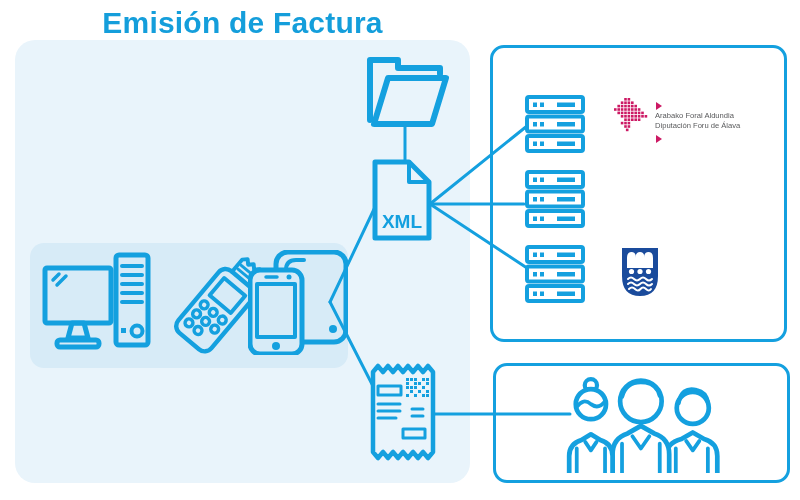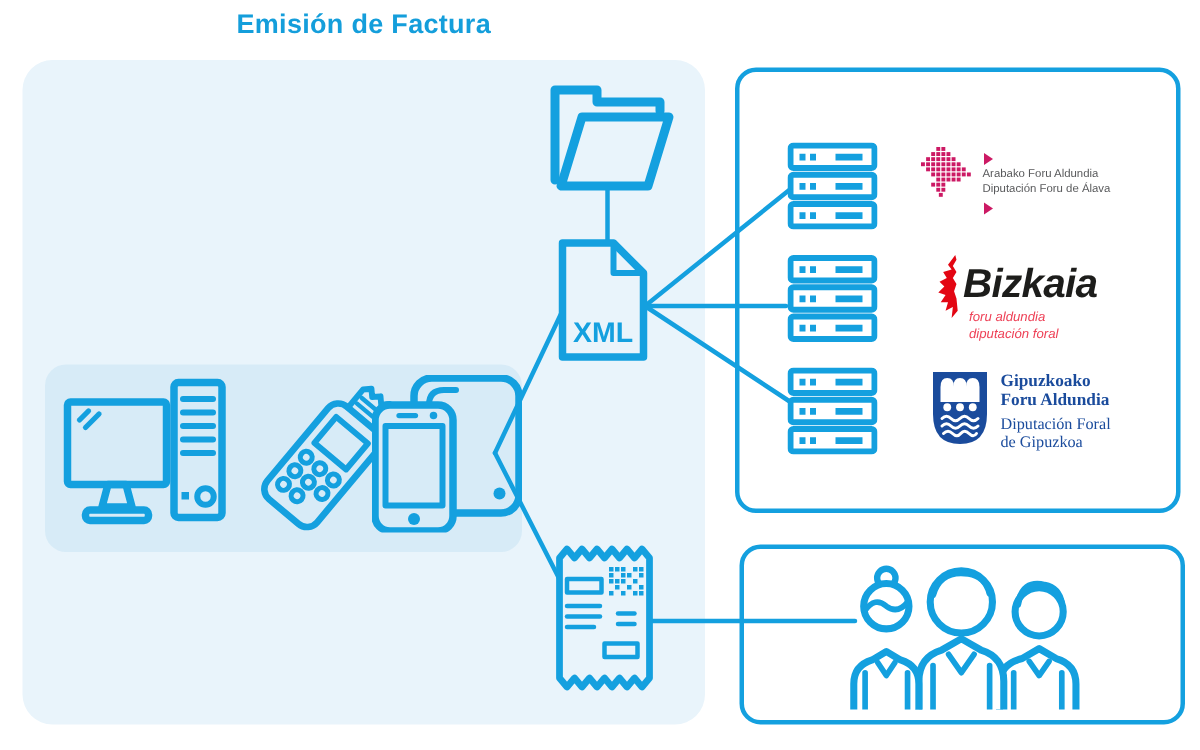--- a/index.html
+++ b/index.html
@@ -1,19 +1,19 @@
 <!DOCTYPE html>
 <html><head>
 <meta charset="utf-8">
 <style>
   html,body{margin:0;padding:0;background:#fff;}
   #canvas{position:relative;width:800px;height:500px;background:#fff;overflow:hidden;
           font-family:"Liberation Sans",sans-serif;}
   .abs{position:absolute;}
-  .title{color:#149EDB;font-weight:bold;font-size:18px;text-align:center;letter-spacing:.2px;}
+  .title{color:#149EDB;font-weight:bold;font-size:30px;text-align:center;letter-spacing:.2px;}
   .panel-light{background:#E9F4FB;border-radius:20px;}
   .panel-inner{background:#D7EBF7;border-radius:14px;}
   .panel-outline{background:#fff;border:3px solid #14A0DF;border-radius:14px;}
   svg{display:block;}
   
   .araba-text{font-size:7.6px;color:#58595B;line-height:1.35;white-space:nowrap;}
   .tri{width:0;height:0;border-left:6px solid #CC1964;border-top:4px solid transparent;
        border-bottom:4px solid transparent;}
   
   .bizkaia-name{font-size:27px;font-weight:bold;font-style:italic;color:#1D1D1B;
@@ -217,60 +217,44 @@
         <rect x="6.8" y="23.8" width="2.6" height="2.6"></rect>
           <rect x="10.2" y="23.8" width="2.6" height="2.6"></rect>
           <rect x="13.6" y="23.8" width="2.6" height="2.6"></rect>
         <rect x="10.2" y="27.2" width="2.6" height="2.6"></rect>
           <rect x="13.6" y="27.2" width="2.6" height="2.6"></rect>
         <rect x="11.9" y="30.6" width="2.6" height="2.6"></rect>
       </g>
     </svg>
     <div class="abs tri" style="left:42px;top:6px;"></div>
     <div class="abs araba-text" style="left:41px;top:15px;">
-      <div>Arabako Foru Aldundia</div>
+      <div>Arabako Foral Aldundia</div>
       <div>Diputación Foru de Álava</div>
     </div>
     <div class="abs tri" style="left:42px;top:39px;"></div>
   </div>
 
-  <div class="abs" style="left:622px;top:168px;width:140px;height:62px;">
-    <svg class="abs" style="left:0;top:2px;" width="20" height="42" viewBox="0 0 20 52">
-      <polygon fill="#E30613" points="16,0 10,8 13,12 6,14 9,19 3,22 7,26 2,31 8,33 4,39 10,39 8,46 14,43 13,52 18,46 17,36 15,30 17,24 14,19 17,14 14,9 17,4"></polygon>
-    </svg>
-    <div class="abs bizkaia-name" style="left:20px;top:8px;">Bizkaia</div>
-    <div class="abs bizkaia-sub" style="left:24px;top:38px;">
-      <div>foru aldundia</div>
-      <div>diputación foral</div>
-    </div>
-  </div>
 
   <div class="abs" style="left:620px;top:246px;width:160px;height:56px;">
     <svg class="abs" style="left:0;top:0;" width="40" height="52" viewBox="0 0 40 52">
       <path d="M2,2 H38 V30 Q38,50 20,50 Q2,50 2,30 Z" fill="#1A4B9C"></path>
       <g fill="#fff">
         <path d="M7,22 V12 Q7,6 11.5,6 Q16,6 16,12 V22 Z"></path>
         <path d="M15.5,22 V12 Q15.5,6 20,6 Q24.5,6 24.5,12 V22 Z"></path>
         <path d="M24,22 V12 Q24,6 28.5,6 Q33,6 33,12 V22 Z"></path>
         <circle cx="11.5" cy="25.5" r="2.6"></circle>
         <circle cx="20" cy="25.5" r="2.6"></circle>
         <circle cx="28.5" cy="25.5" r="2.6"></circle>
       </g>
       <g stroke="#fff" stroke-width="2" fill="none" stroke-linecap="round">
         <path d="M8,33 q3,-3 6,0 t6,0 t6,0 t6,0"></path>
         <path d="M8,38 q3,-3 6,0 t6,0 t6,0 t6,0"></path>
         <path d="M9,43 q3,-3 6,0 t5.5,0 t5.5,0 t5,0"></path>
       </g>
     </svg>
-    <div class="abs gip-text" style="left:47px;top:2px;">
-      <div class="gip-eu">Gipuzkoako</div>
-      <div class="gip-eu">Foru Aldundia</div>
-      <div class="gip-es">Diputación Foral</div>
-      <div class="gip-es" style="margin-top:0;">de Gipuzkoa</div>
-    </div>
   </div>
 
   <svg class="abs" style="left:370px;top:362px;" width="66" height="100" viewBox="0 0 66 100">
     <path d="M3,10 L8,4 L13,10 L18,4 L23,10 L28,4 L33,10 L38,4 L43,10 L48,4 L53,10 L58,4 L63,10
              L63,90 L58,96 L53,90 L48,96 L43,90 L38,96 L33,90 L28,96 L23,90 L18,96 L13,90 L8,96 L3,90 Z" fill="#E9F4FB" stroke="#14A0DF" stroke-width="4.5" stroke-linejoin="round"></path>
     <g fill="#14A0DF">
       <rect x="36" y="16" width="3" height="3"></rect>
         <rect x="40" y="16" width="3" height="3"></rect>
         <rect x="44" y="16" width="3" height="3"></rect>
         <rect x="52" y="16" width="3" height="3"></rect>

